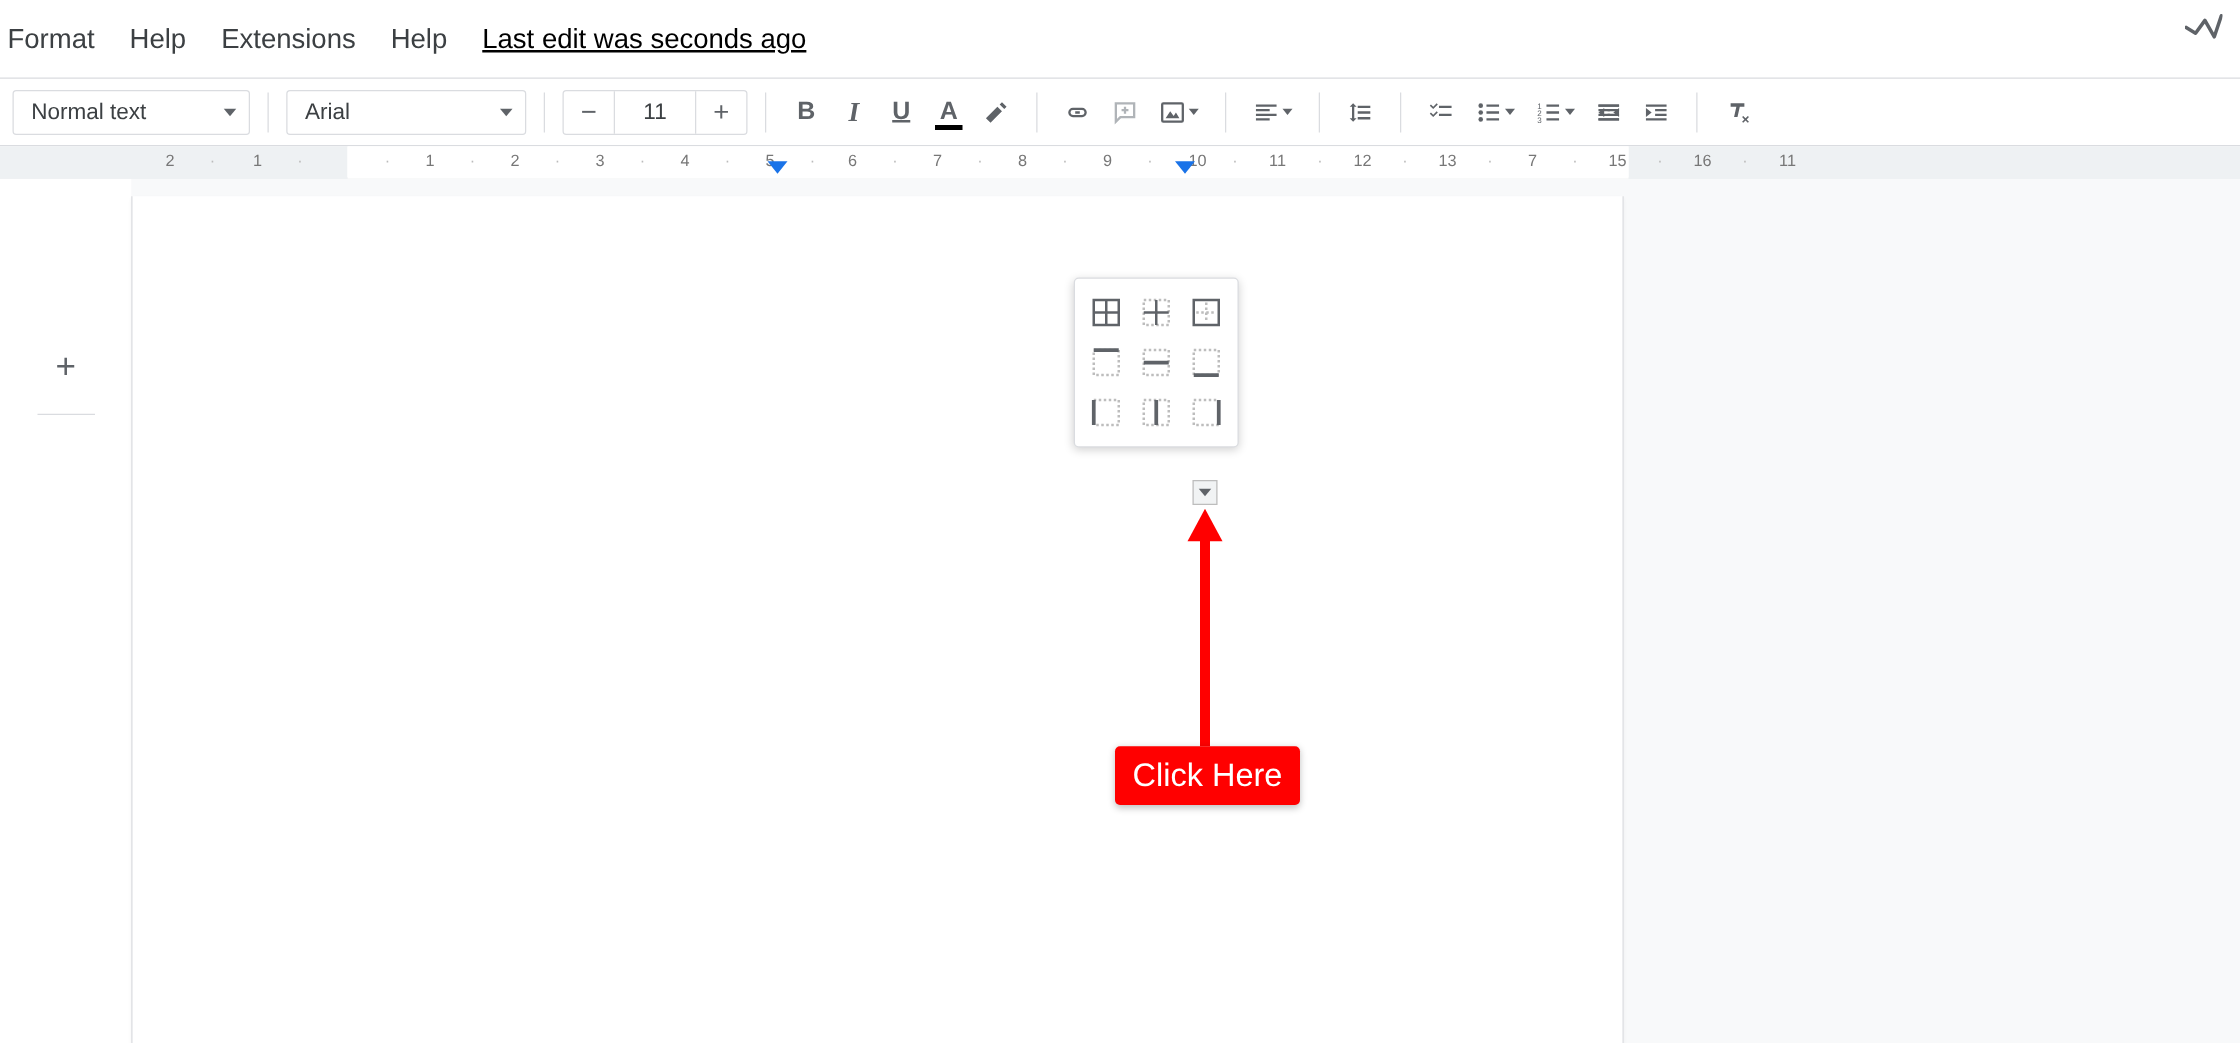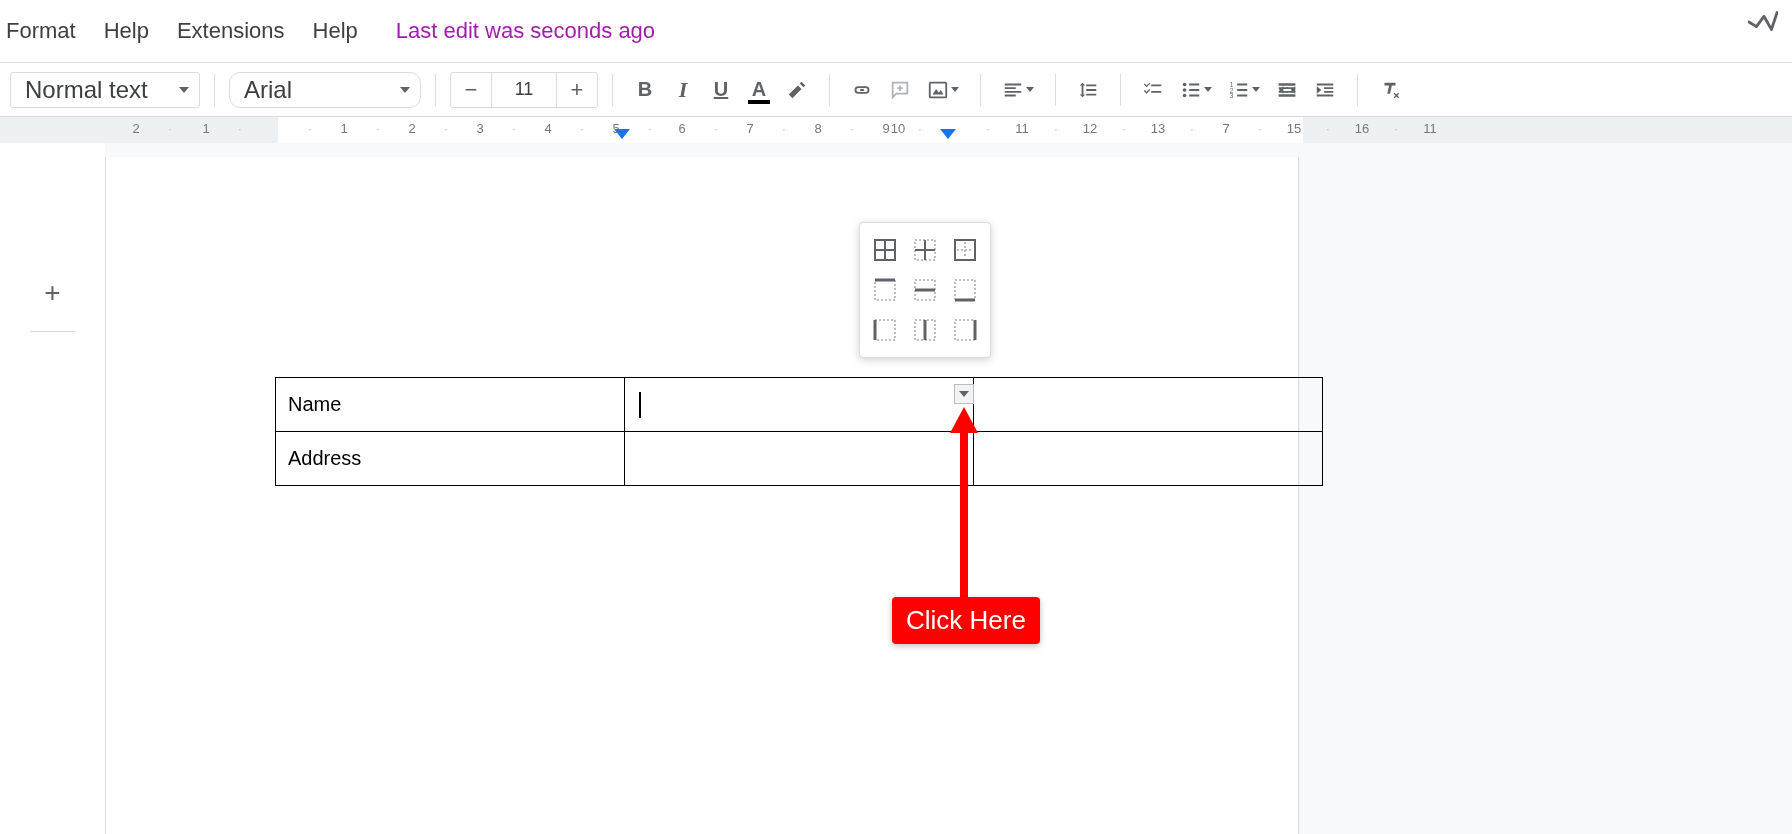--- a/index.html
+++ b/index.html
@@ -18,22 +18,23 @@
     align-items: center;
     gap: 28px;
     padding: 18px 0 18px 6px;
     border-bottom: 1px solid #dadce0;
     font-size: 22px;
     color: #3c4043;
     position: relative;
   }
   .menu-bar .menu-item { cursor: pointer; text-align: right; }
   .menu-bar .last-edit {
-    color: #a21caf;
-    margin-left: 10px;
+    color: #000000;
+    text-decoration: underline;
+    margin-left: 0;
     cursor: pointer;
   }
   .explore-icon {
     position:absolute;
     right:14px;
     top:10px;
     width:30px;
     height:22px;
   }
 
@@ -68,24 +69,24 @@
   .style-select, .font-select {
     display:flex;
     align-items:center;
     justify-content:space-between;
     border:1px solid #dadce0;
     border-radius:3px;
     height:36px;
     padding:0 10px 0 14px;
     cursor:pointer;
     color:#3c4043;
-    font-size:24px;
+    font-size:18px;
   }
   .style-select { width:190px; }
-  .font-select  { width:192px;border-radius:11px; }
+  .font-select  { width:192px; }
   .style-select .caret, .font-select .caret {
     border-left:5px solid transparent;
     border-right:5px solid transparent;
     border-top:6px solid #5f6368;
   }
 
   .fontsize-box {
     display:flex;
     align-items:center;
     border:1px solid #dadce0;
@@ -465,21 +466,21 @@
       <span class="ruler-num" style="left:616px">5</span>
       <span class="ruler-sep" style="left:650px">·</span>
       <span class="ruler-num" style="left:682px">6</span>
       <span class="ruler-sep" style="left:716px">·</span>
       <span class="ruler-num" style="left:750px">7</span>
       <span class="ruler-sep" style="left:784px">·</span>
       <span class="ruler-num" style="left:818px">8</span>
       <span class="ruler-sep" style="left:852px">·</span>
       <span class="ruler-num" style="left:886px">9</span>
       <span class="ruler-sep" style="left:920px">·</span>
-      <span class="ruler-num" style="left:898px">10</span>
+      <span class="ruler-num" style="left:958px">10</span>
       <span class="ruler-sep" style="left:988px">·</span>
       <span class="ruler-num" style="left:1022px">11</span>
       <span class="ruler-sep" style="left:1056px">·</span>
       <span class="ruler-num" style="left:1090px">12</span>
       <span class="ruler-sep" style="left:1124px">·</span>
       <span class="ruler-num" style="left:1158px">13</span>
       <span class="ruler-sep" style="left:1192px">·</span>
       <span class="ruler-num" style="left:1226px">7</span>
       <span class="ruler-sep" style="left:1260px">·</span>
       <span class="ruler-num" style="left:1294px">15</span>
@@ -496,34 +497,20 @@
 
 <div class="doc-scroll">
 
   <div class="left-gutter">
     <div class="outline-add">+</div>
     <hr class="outline-hr">
   </div>
 
   <div class="page">
 
-    <table class="doc-table">
-      <tbody>
-          <tr>
-        <td class="c1"><span>Name</span></td>
-        <td class="c2"><span class="text-cursor"></span></td>
-        <td class="c3"></td>
-      </tr>
-      <tr>
-        <td class="c1"><span>Address</span></td>
-        <td class="c2"></td>
-        <td class="c3"></td>
-      </tr>
-    </tbody>
-      </table>
 
     <div class="cell-dd" style="left:848px; top:227px;">
       <div class="tri"></div>
     </div>
 
     <div class="border-popup" style="left:753px; top:65px;">
       <div class="bopt">
         <svg width="24" height="24">
             <rect x="2" y="2" width="20" height="20" fill="none" stroke="#5f6368" stroke-width="2"></rect>
             <line x1="12" y1="2" x2="12" y2="22" stroke="#5f6368" stroke-width="2"></line>

